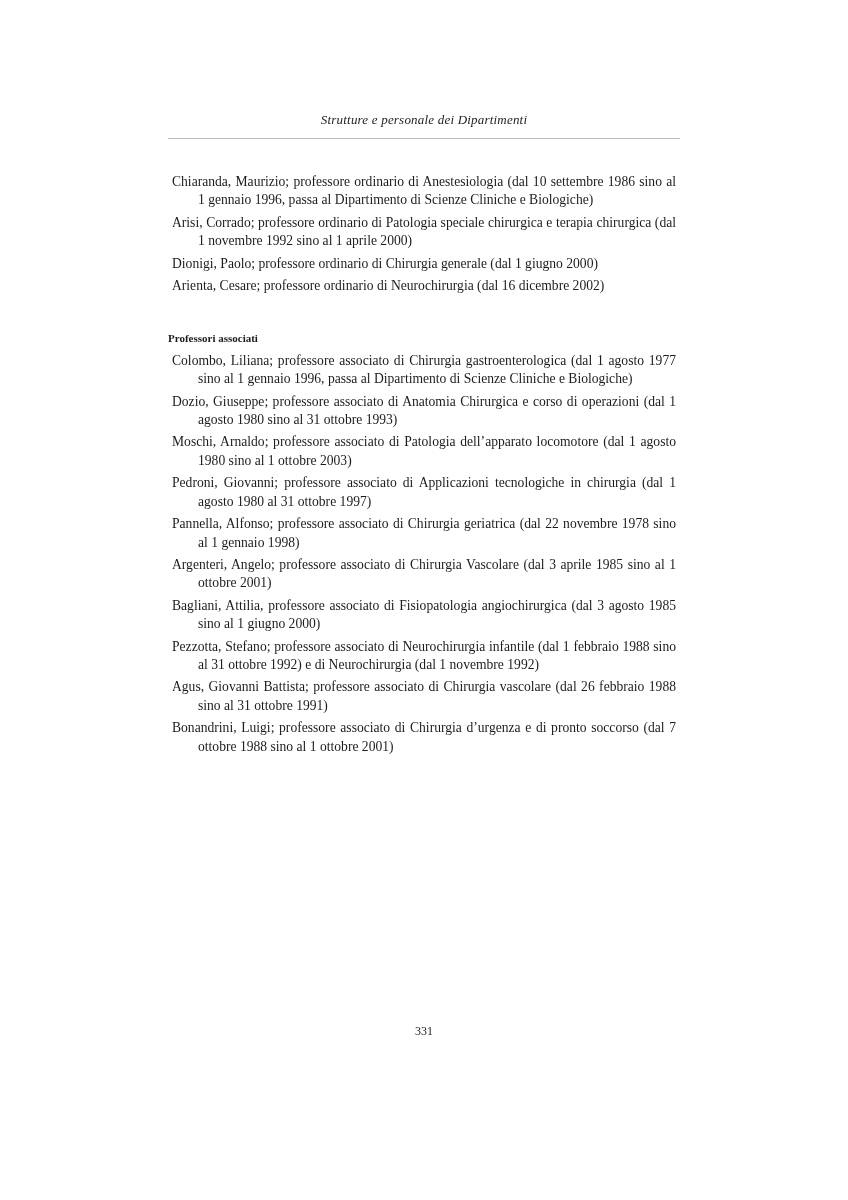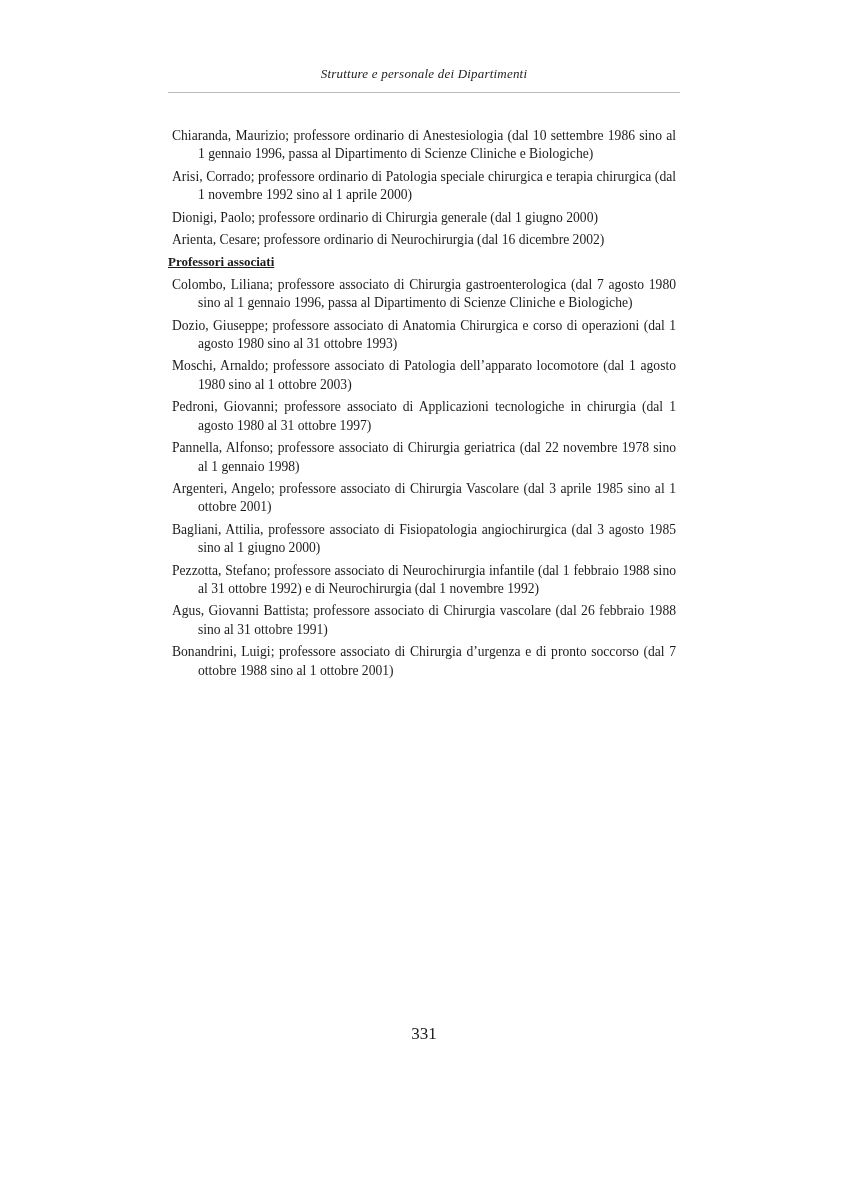--- a/index.html
+++ b/index.html
@@ -11,21 +11,21 @@
     width: 848px;
     height: 1200px;
     font-family: "Liberation Serif", "DejaVu Serif", serif;
     color: #1c1c1c;
     position: relative;
     overflow: hidden;
   }
   .page {
     width: 512px;
     margin: 0 auto;
-    padding-top: 66px;
+    padding-top: 112px;
   }
   .running-head {
     text-align: center;
     font-style: italic;
     font-size: 13px;
     letter-spacing: 0.2px;
     margin: 0 0 10px 0;
     color: #222;
   }
   .head-rule {
@@ -39,53 +39,52 @@
     font-size: 13.6px;
     line-height: 18.4px;
     text-align: justify;
   }
   .entry {
     margin: 4px;
     padding-left: 26px;
     text-indent: -26px;
   }
   .section-heading {
-    font-size: 13px;
+    font-size: 11px;
     font-weight: bold;
-    margin: 4px 0 0 0;
+    margin: 34px 0 0 0;
     line-height: 18.4px;
     text-align: left;
-    text-decoration: underline;
   }
   .page-number {
     position: absolute;
     top: 1024px;
     left: 0;
     width: 100%;
     text-align: center;
-    font-size: 17px;
+    font-size: 12px;
     color: #1c1c1c;
   }
 </style>
 </head>
 <body>
 
 <div class="page">
   <div class="running-head">Strutture e personale dei Dipartimenti</div>
   <hr class="head-rule">
   <div class="body-text" id="sections">
       <section>
         <p class="entry">Chiaranda, Maurizio; professore ordinario di Anestesiologia (dal 10 settembre 1986 sino al 1 gennaio 1996, passa al Dipartimento di Scienze Cliniche e Biologiche)</p>
         <p class="entry">Arisi, Corrado; professore ordinario di Patologia speciale chirurgica e terapia chirurgica (dal 1 novembre 1992 sino al 1 aprile 2000)</p>
         <p class="entry">Dionigi, Paolo; professore ordinario di Chirurgia generale (dal 1 giugno 2000)</p>
         <p class="entry">Arienta, Cesare; professore ordinario di Neurochirurgia (dal 16 dicembre 2002)</p>
       </section>
       <section>
         <h2 class="section-heading">Professori associati</h2>
-        <p class="entry">Colombo, Liliana; professore associato di Chirurgia gastroenterologica (dal 7 agosto 1980 sino al 1 gennaio 1996, passa al Dipartimento di Scienze Cliniche e Biologiche)</p>
+        <p class="entry">Colombo, Liliana; professore associato di Chirurgia gastroenterologica (dal 1 agosto 1977 sino al 1 gennaio 1996, passa al Dipartimento di Scienze Cliniche e Biologiche)</p>
         <p class="entry">Dozio, Giuseppe; professore associato di Anatomia Chirurgica e corso di operazioni (dal 1 agosto 1980 sino al 31 ottobre 1993)</p>
         <p class="entry">Moschi, Arnaldo; professore associato di Patologia dell’apparato locomotore (dal 1 agosto 1980 sino al 1 ottobre 2003)</p>
         <p class="entry">Pedroni, Giovanni; professore associato di Applicazioni tecnologiche in chirurgia (dal 1 agosto 1980 al 31 ottobre 1997)</p>
         <p class="entry">Pannella, Alfonso; professore associato di Chirurgia geriatrica (dal 22 novembre 1978 sino al 1 gennaio 1998)</p>
         <p class="entry">Argenteri, Angelo; professore associato di Chirurgia Vascolare (dal 3 aprile 1985 sino al 1 ottobre 2001)</p>
         <p class="entry">Bagliani, Attilia, professore associato di Fisiopatologia angiochirurgica (dal 3 agosto 1985 sino al 1 giugno 2000)</p>
         <p class="entry">Pezzotta, Stefano; professore associato di Neurochirurgia infantile (dal 1 febbraio 1988 sino al 31 ottobre 1992) e di Neurochirurgia (dal 1 novembre 1992)</p>
         <p class="entry">Agus, Giovanni Battista; professore associato di Chirurgia vascolare (dal 26 febbraio 1988 sino al 31 ottobre 1991)</p>
         <p class="entry">Bonandrini, Luigi; professore associato di Chirurgia d’urgenza e di pronto soccorso (dal 7 ottobre 1988 sino al 1 ottobre 2001)</p>
       </section>

